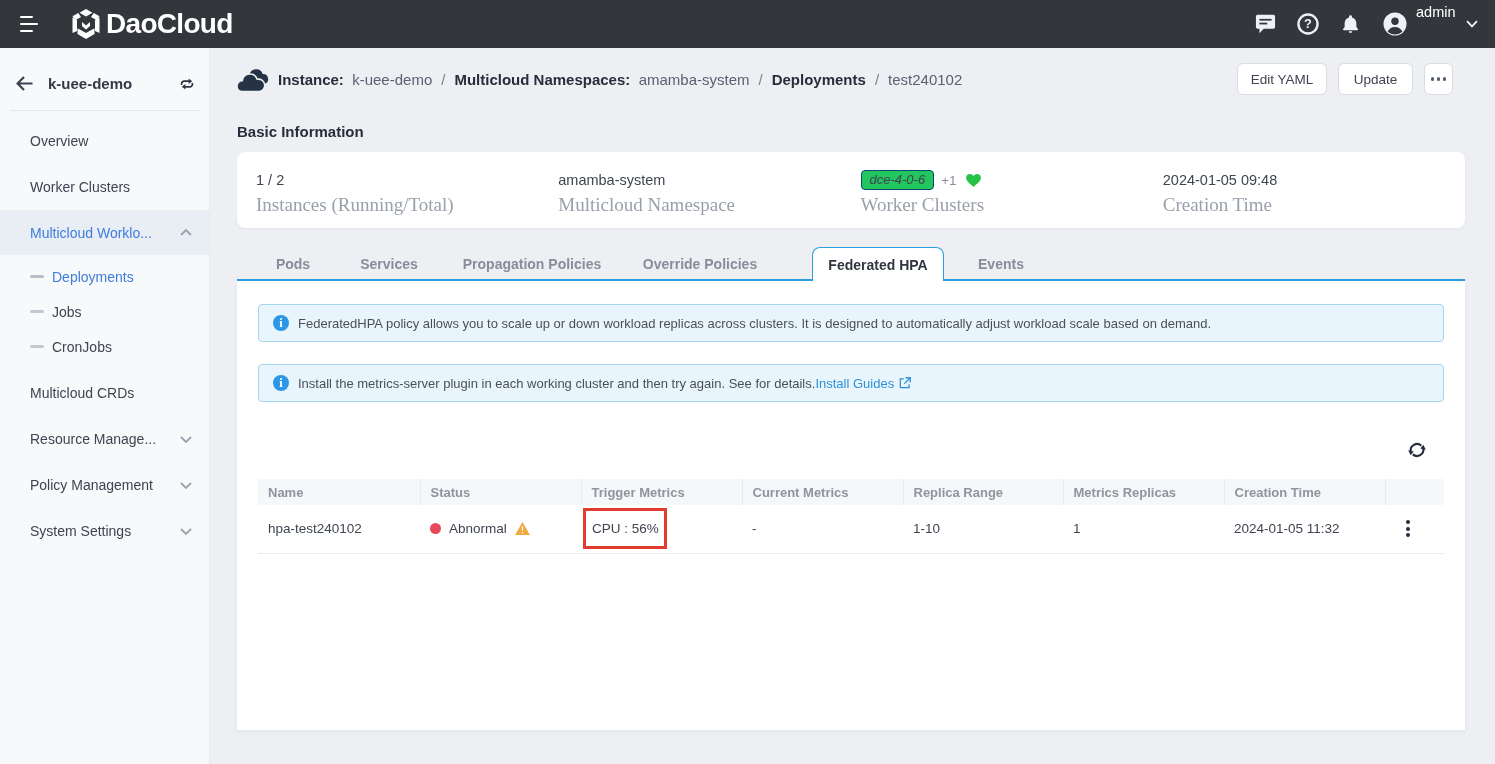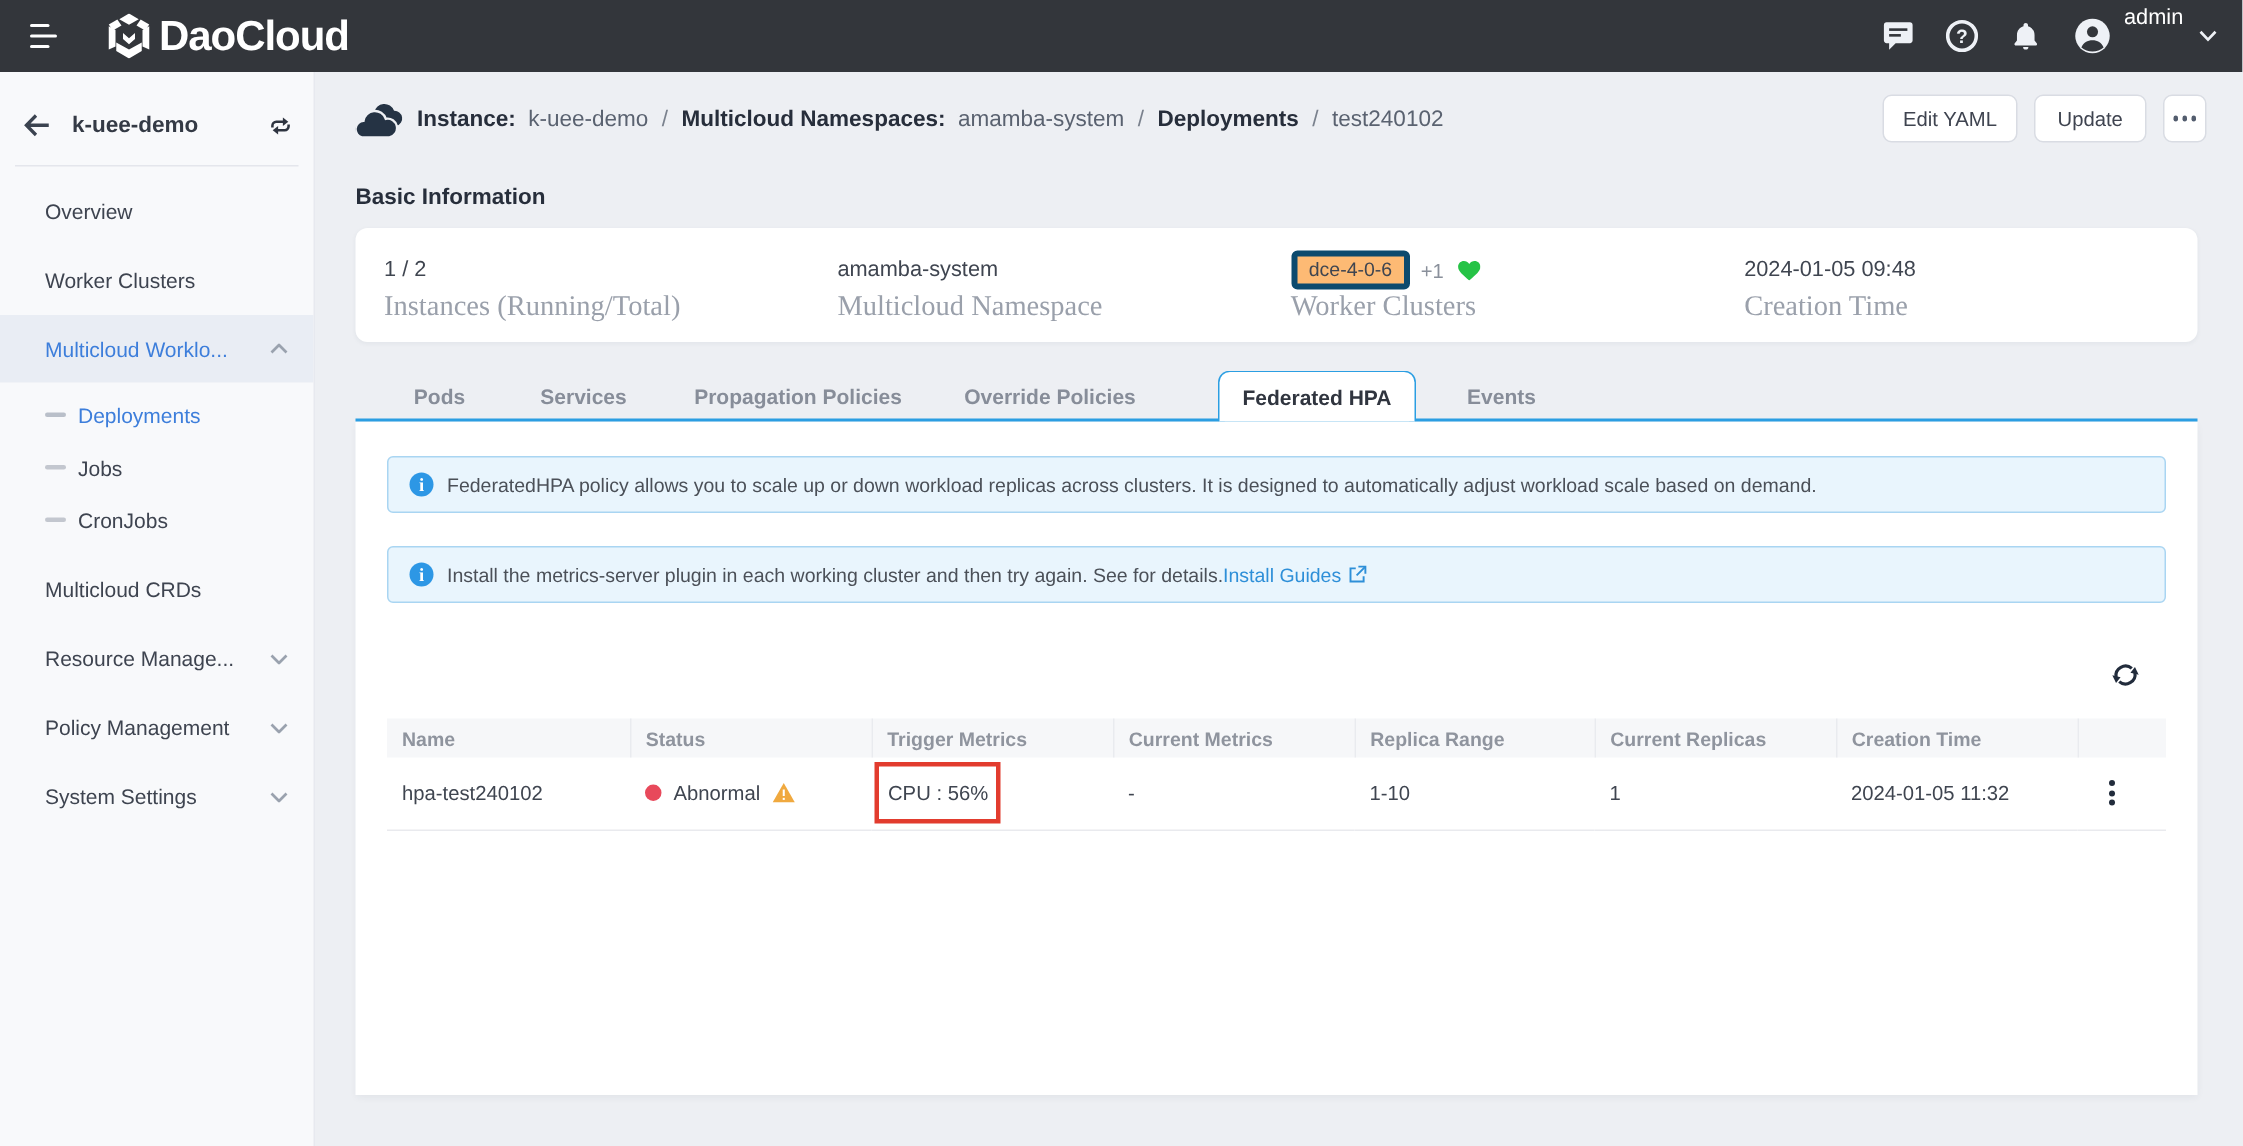--- a/index.html
+++ b/index.html
@@ -33,32 +33,32 @@
 .mi.blue { color:#3d7edb; }
 .dash { position:absolute; left:30px; width:14px; height:2.5px; background:#c3c7cf; border-radius:2px; }
 .chev { position:absolute; right:17px; }
 
 
 main { flex:1; background:#edeff3; padding:0 0 0 27px; position:relative; }
 .crumb-row { height:62px; display:flex; align-items:center; position:relative; }
 .crumb { display:flex; align-items:center; font-size:15px; color:#5a6270; }
 .crumb b { color:#272e3b; font-weight:bold; }
 .crumb .sep { margin:0 9px; color:#7a818d; }
-.crumb-btns { position:absolute; right:24px; top:15px; display:flex; }
+.crumb-btns { position:absolute; right:42px; top:15px; display:flex; }
 .btn { height:32px; background:#fff; border:1px solid #d9dce3; border-radius:6px; font-size:13.5px; color:#3f4450; display:flex; align-items:center; justify-content:center; margin-left:11px; }
 .btn.b1 { width:90px; }
 .btn.b2 { width:75px; }
 .btn.b3 { width:29px; } .hd { width:3.4px; height:3.4px; border-radius:50%; background:#535d6e; margin:0 1.3px; }
 
 .sec-title { font-size:15px; font-weight:bold; color:#272e3b; margin-top:13px; }
 .info-card { margin-top:12px; width:1228px; height:76px; background:#fff; border-radius:8px; box-shadow:0 1px 3px rgba(40,50,70,.05); display:flex; padding:17px 0 0 19px; }
 .icol { width:307px; }
 .ival { font-size:14.5px; color:#3f4550; height:22px; display:flex; align-items:center; }
 .ilab { font-size:19px; color:#9aa0ab; margin-top:3px;font-family:Liberation Serif, serif; }
-.tag { display:inline-block; border:4px solid #0c4a6e; background:#fdba74; border-radius:4px; font-size:13px; color:#3f4550; padding:1px 8px 2px; margin-right:7px; }
+.tag { display:inline-block; border:1px solid #0c4a6e; background:#22c55e; border-radius:4px; font-size:13px; color:#3f4550; padding:1px 8px 2px; margin-right:7px;font-style:italic; }
 .plus1 { color:#8a909b; font-size:13.5px; margin-right:9px; }
 
 
 .tabs { margin-top:19px; width:1228px; display:flex; padding-left:21px; position:relative; height:34px; }
 .tabs::after { content:""; position:absolute; left:0; right:0; bottom:0; height:2px; background:#2b9ee2; }
 .tab { height:34px; display:flex; align-items:center; justify-content:center; font-size:14px; font-weight:bold; color:#878d99; margin-right:16px; }
 .tab.t1{width:70px;} .tab.t2{width:90px;} .tab.t3{width:164px;} .tab.t4{width:140px;} .tab.t5{width:132px;margin-left:26px;} .tab.t6{width:82px;}
 .tab.active { background:#fff; border:1.5px solid #2b9ee2; border-bottom:none; border-radius:8px 8px 0 0; color:#30353f; position:relative; z-index:2; }
 
 
@@ -268,21 +268,21 @@
     </div>
 
     <table class="grid">
       <tbody>
             <tr>
         <th class="c1">Name</th>
               <th class="c2">Status</th>
               <th class="c3">Trigger Metrics</th>
               <th class="c4">Current Metrics</th>
               <th class="c5">Replica Range</th>
-              <th class="c6">Current Replicas</th>
+              <th class="c6">Metrics Replicas</th>
               <th class="c7">Creation Time</th>
               <th class="c8"></th>
       </tr>
       <tr>
         <td>hpa-test240102</td>
         <td>
                 <span class="status"><span class="dot"></span>Abnormal
           <svg class="warn" width="15" height="13" viewBox="0 0 24 21" fill="#f0a93f">
                     <path d="M12 0 L24 21 H0 Z"></path>
                     <rect x="10.9" y="7" width="2.2" height="7" fill="#fff"></rect>

